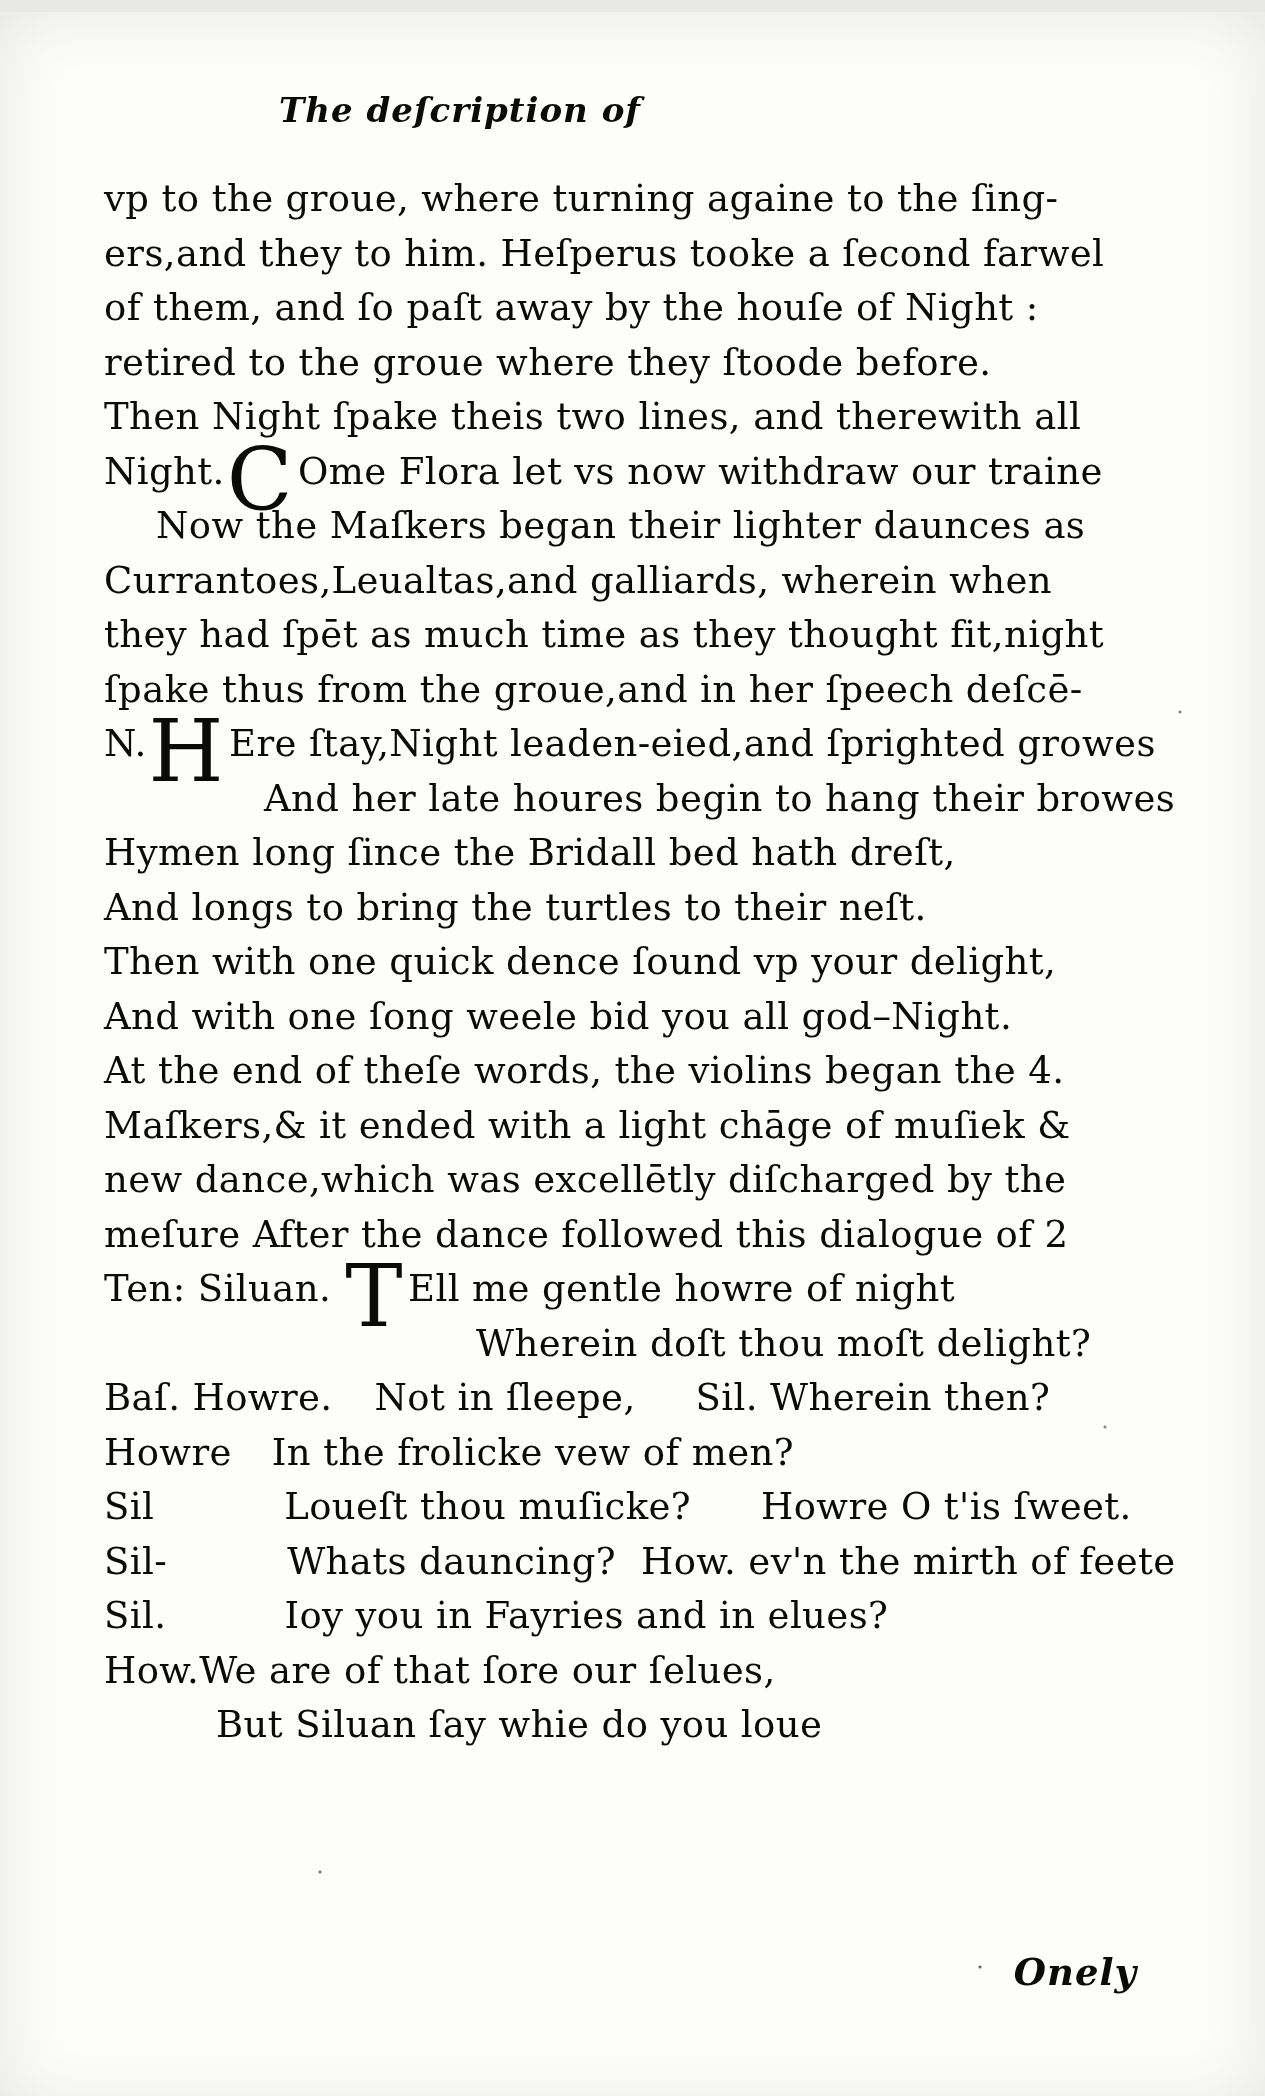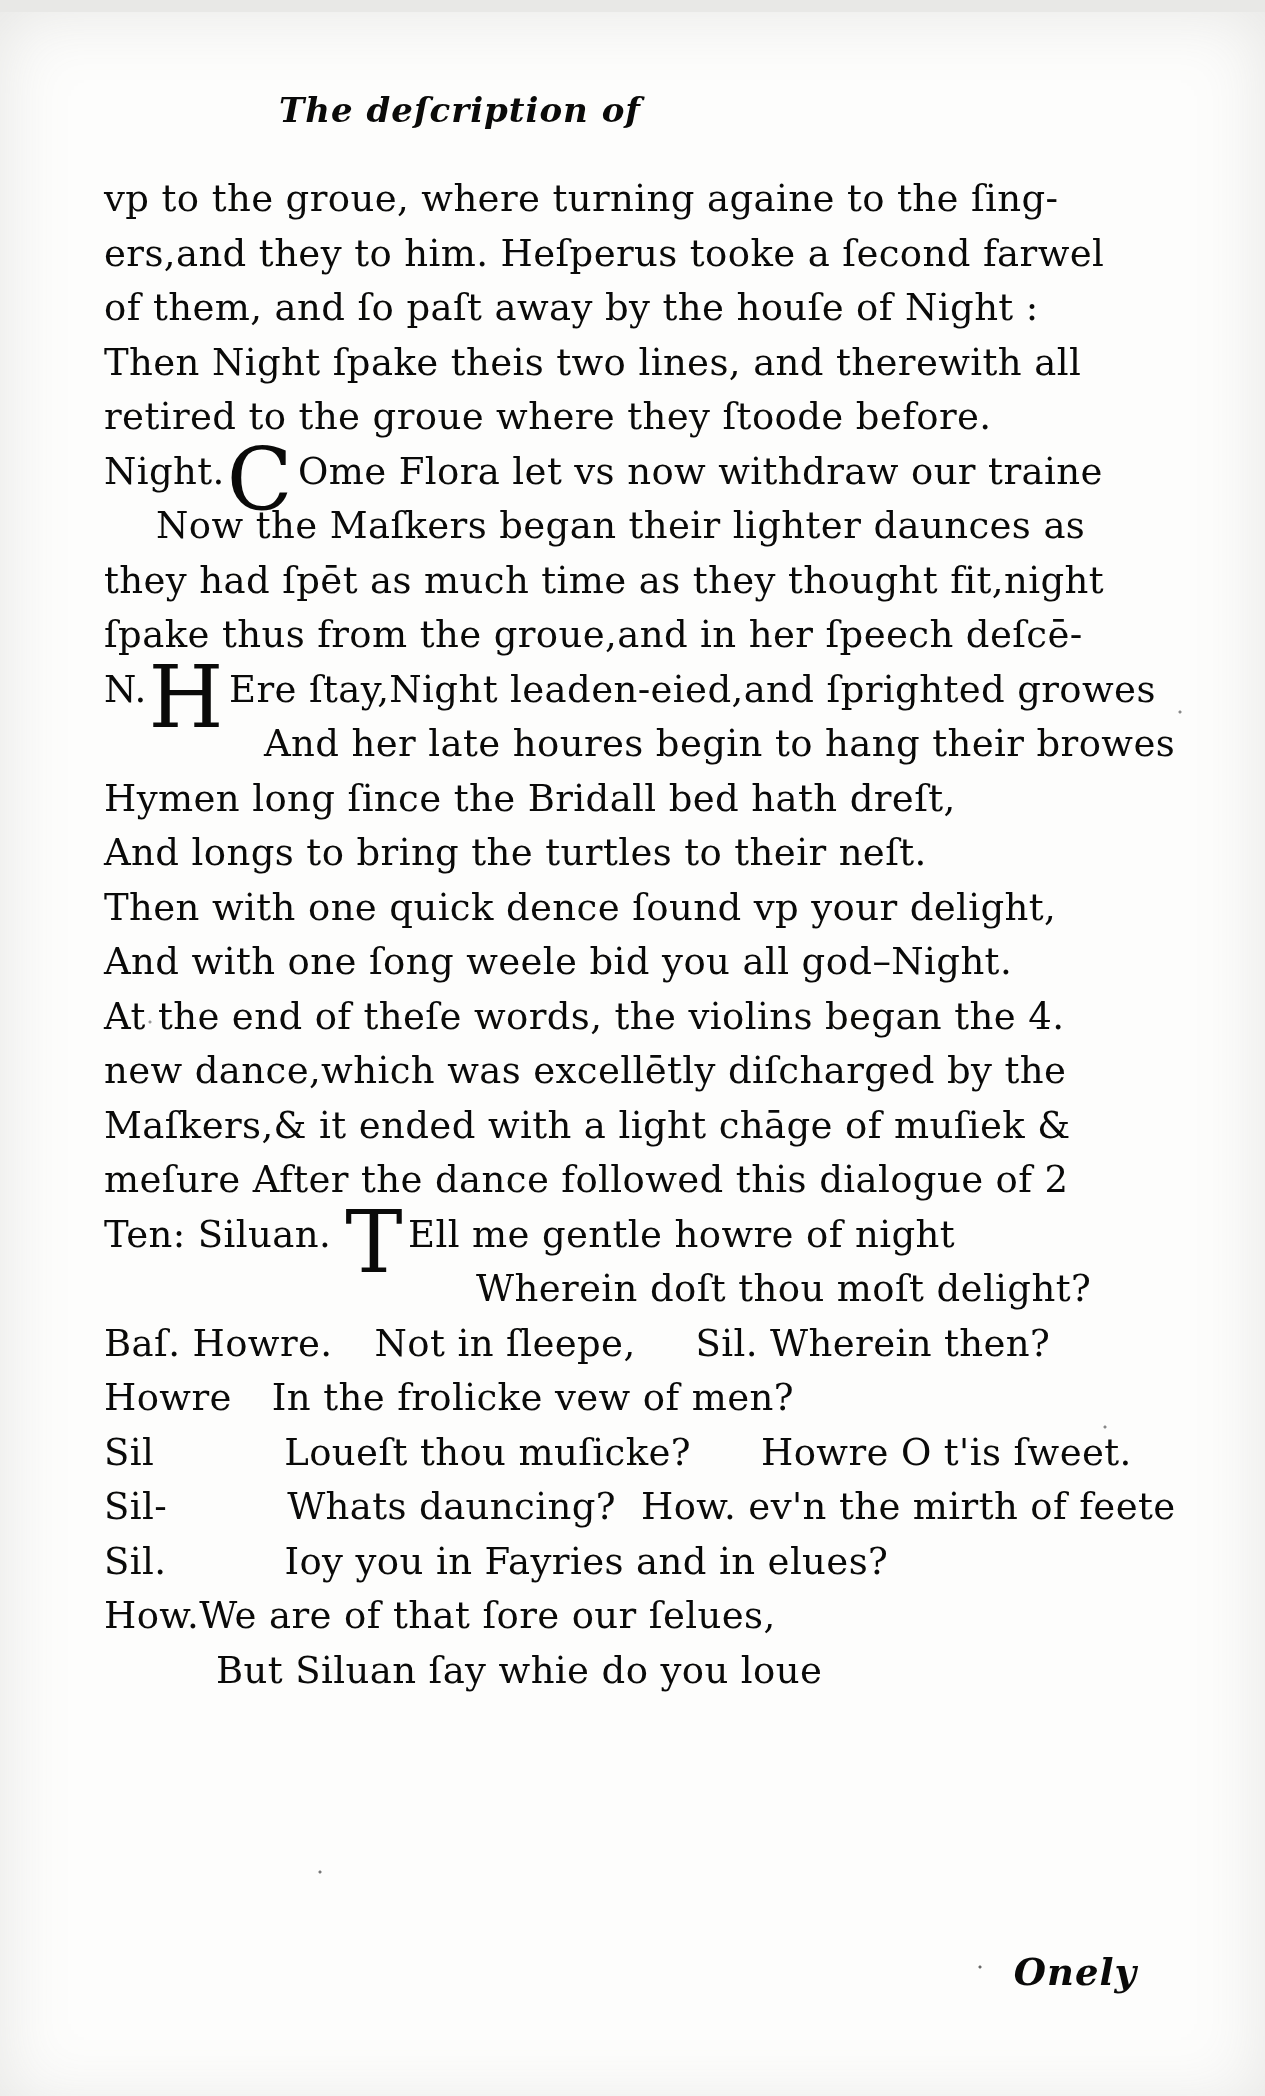--- a/index.html
+++ b/index.html
@@ -53,35 +53,36 @@
 </head>
 <body>
 
 <div class="page">
   <div class="header">The deſcription of</div>
 
   <div class="text-block">
       <div class="line"><span class="seg r">vp to the groue, where turning againe to the ſing-</span></div>
       <div class="line"><span class="seg r">ers,and they to him. </span><span class="seg i">Heſperus</span><span class="seg r"> tooke a ſecond farwel</span></div>
       <div class="line"><span class="seg r">of them, and ſo paſt away by the houſe of </span><span class="seg i">Night :</span></div>
+      <div class="line"><span class="seg r">retired to the groue where they ſtoode before.</span></div>
       <div class="line"><span class="seg r">Then </span><span class="seg i">Night</span><span class="seg r"> ſpake theis two lines, and therewith all</span></div>
-      <div class="line"><span class="seg r">retired to the groue where they ſtoode before.</span></div>
       <div class="line"><span class="seg r">Night.</span><span class="seg cap">C</span><span class="seg i">Ome </span><span class="seg r">Flora</span><span class="seg i"> let vs now withdraw our traine</span></div>
       <div class="line" style="padding-left: 52px;"><span class="seg r">Now the Maſkers began their lighter daunces as</span></div>
+      <div class="line"><span class="seg r">Currantoes,Leualtas,and galliards, wherein when</span></div>
       <div class="line"><span class="seg r">they had ſpēt as much time as they thought fit,</span><span class="seg i">night</span></div>
       <div class="line"><span class="seg r">ſpake thus from the groue,and in her ſpeech deſcē-</span></div>
       <div class="line"><span class="seg r">N.</span><span class="seg cap">H</span><span class="seg i">Ere ſtay,Night leaden-eied,and ſprighted growes</span></div>
       <div class="line" style="padding-left: 160px;"><span class="seg i">And her late houres begin to hang their browes</span></div>
       <div class="line"><span class="seg r">Hymen </span><span class="seg i">long ſince the Bridall bed hath dreſt,</span></div>
       <div class="line"><span class="seg i">And longs to bring the turtles to their neſt.</span></div>
       <div class="line"><span class="seg i">Then with one quick dence ſound vp your delight,</span></div>
       <div class="line"><span class="seg i">And with one ſong weele bid you all god–Night.</span></div>
       <div class="line"><span class="seg r">At the end of theſe words, the violins began the 4.</span></div>
+      <div class="line"><span class="seg r">Maſkers,&amp; it ended with a light chāge of muſiek &amp;</span></div>
       <div class="line"><span class="seg r">new dance,which was excellētly diſcharged by the</span></div>
-      <div class="line"><span class="seg r">Maſkers,&amp; it ended with a light chāge of muſiek &amp;</span></div>
       <div class="line"><span class="seg r">meſure  After the dance followed this dialogue of 2</span></div>
       <div class="line"><span class="seg r">Ten: Siluan. </span><span class="seg cap">T</span><span class="seg i">Ell me gentle howre of night</span></div>
       <div class="line" style="padding-left: 372px;"><span class="seg i">Wherein doſt thou moſt delight?</span></div>
       <div class="line"><span class="seg r">Baſ. Howre. </span><span class="gap" style="width: 30px;"></span><span class="seg i">Not in ſleepe,</span><span class="gap" style="width: 60px;"></span><span class="seg r">Sil.</span><span class="seg i"> Wherein then?</span></div>
       <div class="line"><span class="seg r">Howre</span><span class="gap" style="width: 40px;"></span><span class="seg i">In the frolicke vew of men?</span></div>
       <div class="line"><span class="seg r">Sil</span><span class="gap" style="width: 130px;"></span><span class="seg i">Loueſt thou muſicke?</span><span class="gap" style="width: 70px;"></span><span class="seg r">Howre</span><span class="seg i"> O t'is ſweet.</span></div>
       <div class="line"><span class="seg r">Sil-</span><span class="gap" style="width: 120px;"></span><span class="seg i">Whats dauncing?</span><span class="gap" style="width: 25px;"></span><span class="seg r">How.</span><span class="seg i"> ev'n the mirth of feete</span></div>
       <div class="line"><span class="seg r">Sil.</span><span class="gap" style="width: 118px;"></span><span class="seg i">Ioy you in Fayries and in elues?</span></div>
       <div class="line"><span class="seg r">How.</span><span class="seg i">We are of that ſore our ſelues,</span></div>
       <div class="line" style="padding-left: 112px;"><span class="seg i">But </span><span class="seg r">Siluan</span><span class="seg i"> ſay whie do you loue</span></div>

